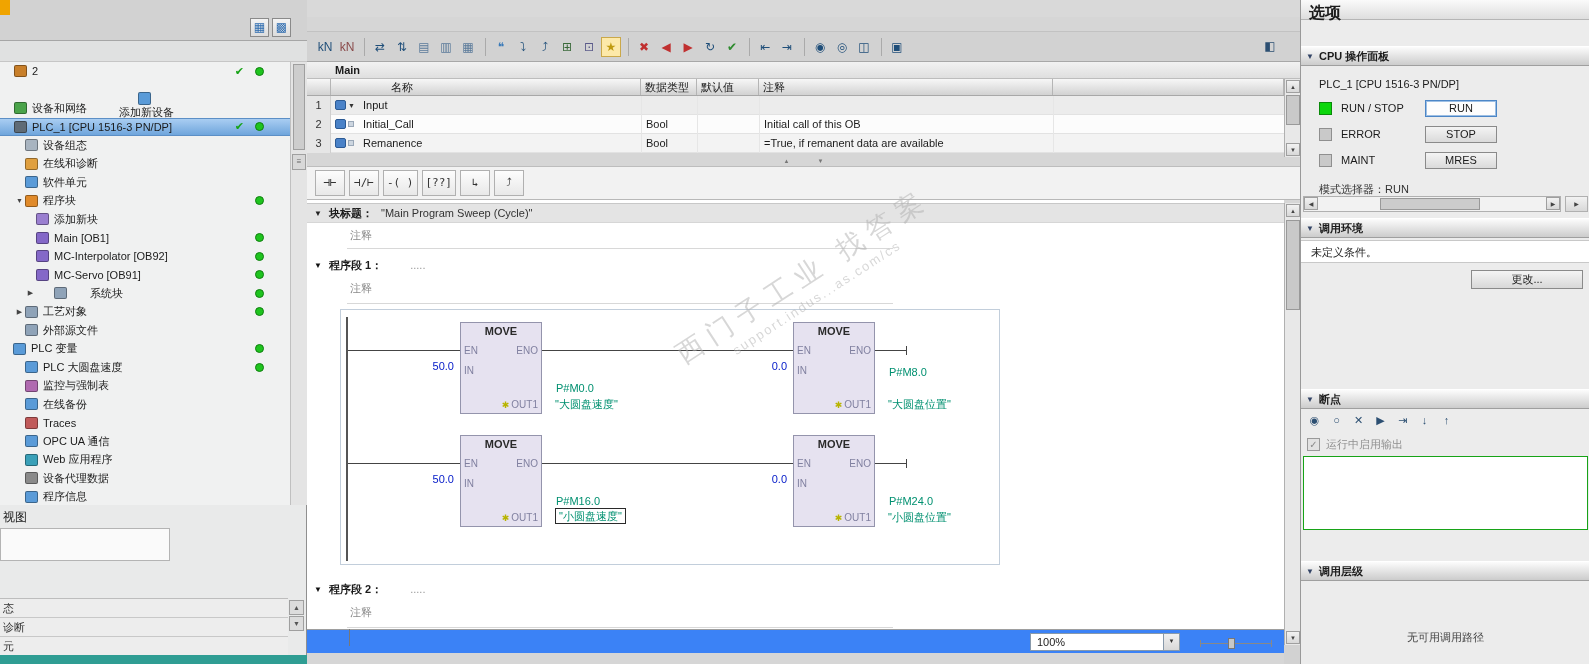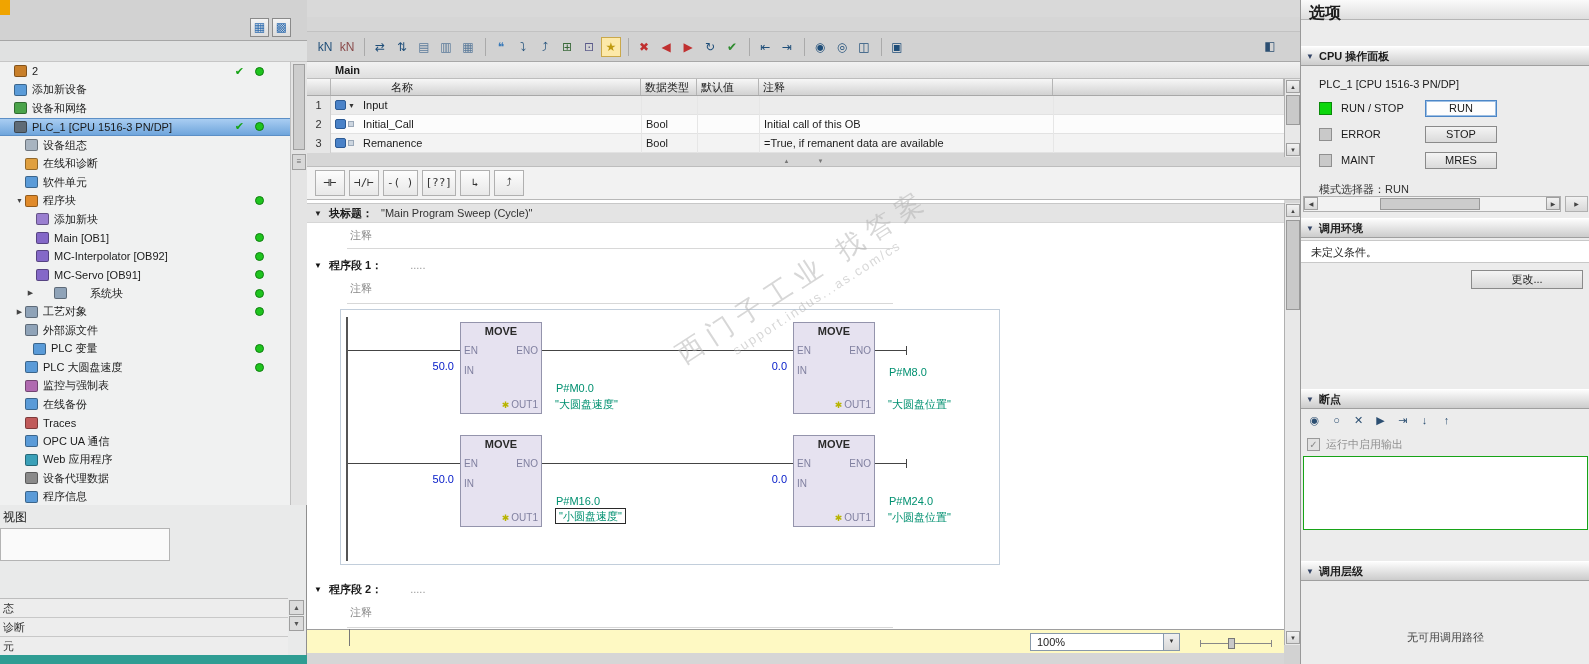--- a/index.html
+++ b/index.html
@@ -101,21 +101,21 @@
 .m-star{color:#b8b400;font-size:9px;}
 .m-val{position:absolute;width:60px;text-align:right;color:#0018c8;z-index:3;}
 .m-addr{position:absolute;color:#009070;z-index:3;white-space:nowrap;}
 .m-op{position:absolute;color:#009070;z-index:3;white-space:nowrap;}
 .m-edit{position:absolute;background:#fff;border:1px solid #2a2a2a;color:#009070;padding:0 3px;height:16px;line-height:15px;z-index:4;white-space:nowrap;}
 .watermark{position:absolute;left:250px;top:240px;width:500px;transform:rotate(-33deg);color:#b0b0b0;opacity:.5;z-index:5;pointer-events:none;text-align:center;}
 .wm1{font-size:27px;letter-spacing:8px;}
 .wm2{font-size:13px;letter-spacing:2px;}
 .caret{position:absolute;left:42px;top:612px;width:1px;height:17px;background:#777;z-index:2;}
 
-.c-bottom{position:absolute;left:0;top:612px;width:977px;height:24px;background:#fef9c3;border-top:1px solid #9e9e9e;}
+.c-bottom{position:absolute;left:0;top:612px;width:977px;height:24px;background:#3b82f6;border-top:1px solid #9e9e9e;}
 .zoom-box{position:absolute;left:723px;top:3px;width:150px;height:18px;background:#fff;border:1px solid #8899aa;}
 .zoom-txt{position:absolute;left:6px;top:1px;line-height:15px;}
 .zoom-btn{position:absolute;right:0;top:0;width:16px;height:16px;background:linear-gradient(#f0f0f0,#d8d8d8);border-left:1px solid #8899aa;font-size:6px;text-align:center;line-height:15px;color:#333;}
 .zoom-slider{position:absolute;left:893px;top:13px;width:72px;height:1px;background:#888;}
 .zoom-tickL{position:absolute;left:893px;top:10px;width:1px;height:7px;background:#888;}
 .zoom-tickR{position:absolute;left:964px;top:10px;width:1px;height:7px;background:#888;}
 .zoom-thumb{position:absolute;left:921px;top:8px;width:7px;height:11px;background:#c8c8c8;border:1px solid #777;}
 .c-sb{position:absolute;left:977px;top:186px;width:16px;height:442px;background:#e8e8e8;border-left:1px solid #b0b0b0;}
 .c-sb .sb-up{position:absolute;left:1px;top:1px;}
 .c-sb .sb-thumb{position:absolute;left:1px;top:17px;width:14px;height:90px;background:#c9c9c9;border:1px solid #999;}
@@ -166,21 +166,21 @@
     </div>
     <div class="lp-subhead"></div>
     <div id="tree-host">
         <div class="tree-row" style="padding-left: 3px;">
           <span class="tree-exp"></span>
           <span class="tree-ic" style="background: rgb(200, 127, 42);"></span>
           <span class="tree-lb">2</span>
           <span class="tree-check">✔</span>
           <span class="tree-dot"></span>
         </div>
-        <div class="tree-row" style="padding-left: 3px;">
+        <div class="tree-row" style="padding-left: 3px; flex-direction: column;">
           <span class="tree-exp"></span>
           <span class="tree-ic" style="background: rgb(90, 155, 216);"></span>
           <span class="tree-lb">添加新设备</span>
         </div>
         <div class="tree-row" style="padding-left: 3px;">
           <span class="tree-exp"></span>
           <span class="tree-ic" style="background: rgb(74, 163, 74);"></span>
           <span class="tree-lb">设备和网络</span>
         </div>
         <div class="tree-row sel" style="padding-left: 3px;">
@@ -244,21 +244,21 @@
           <span class="tree-exp">▶</span>
           <span class="tree-ic" style="background: rgb(143, 163, 184);"></span>
           <span class="tree-lb">工艺对象</span>
           <span class="tree-dot"></span>
         </div>
         <div class="tree-row" style="padding-left: 14px;">
           <span class="tree-exp"></span>
           <span class="tree-ic" style="background: rgb(143, 163, 184);"></span>
           <span class="tree-lb">外部源文件</span>
         </div>
-        <div class="tree-row" style="padding-left: 22px;">
+        <div class="tree-row" style="padding-left: 2px;">
           <span class="tree-exp"></span>
           <span class="tree-ic" style="background: rgb(90, 155, 216);"></span>
           <span class="tree-lb">PLC 变量</span>
           <span class="tree-dot"></span>
         </div>
         <div class="tree-row" style="padding-left: 14px;">
           <span class="tree-exp"></span>
           <span class="tree-ic" style="background: rgb(90, 155, 216);"></span>
           <span class="tree-lb">PLC 大圆盘速度</span>
           <span class="tree-dot"></span>

